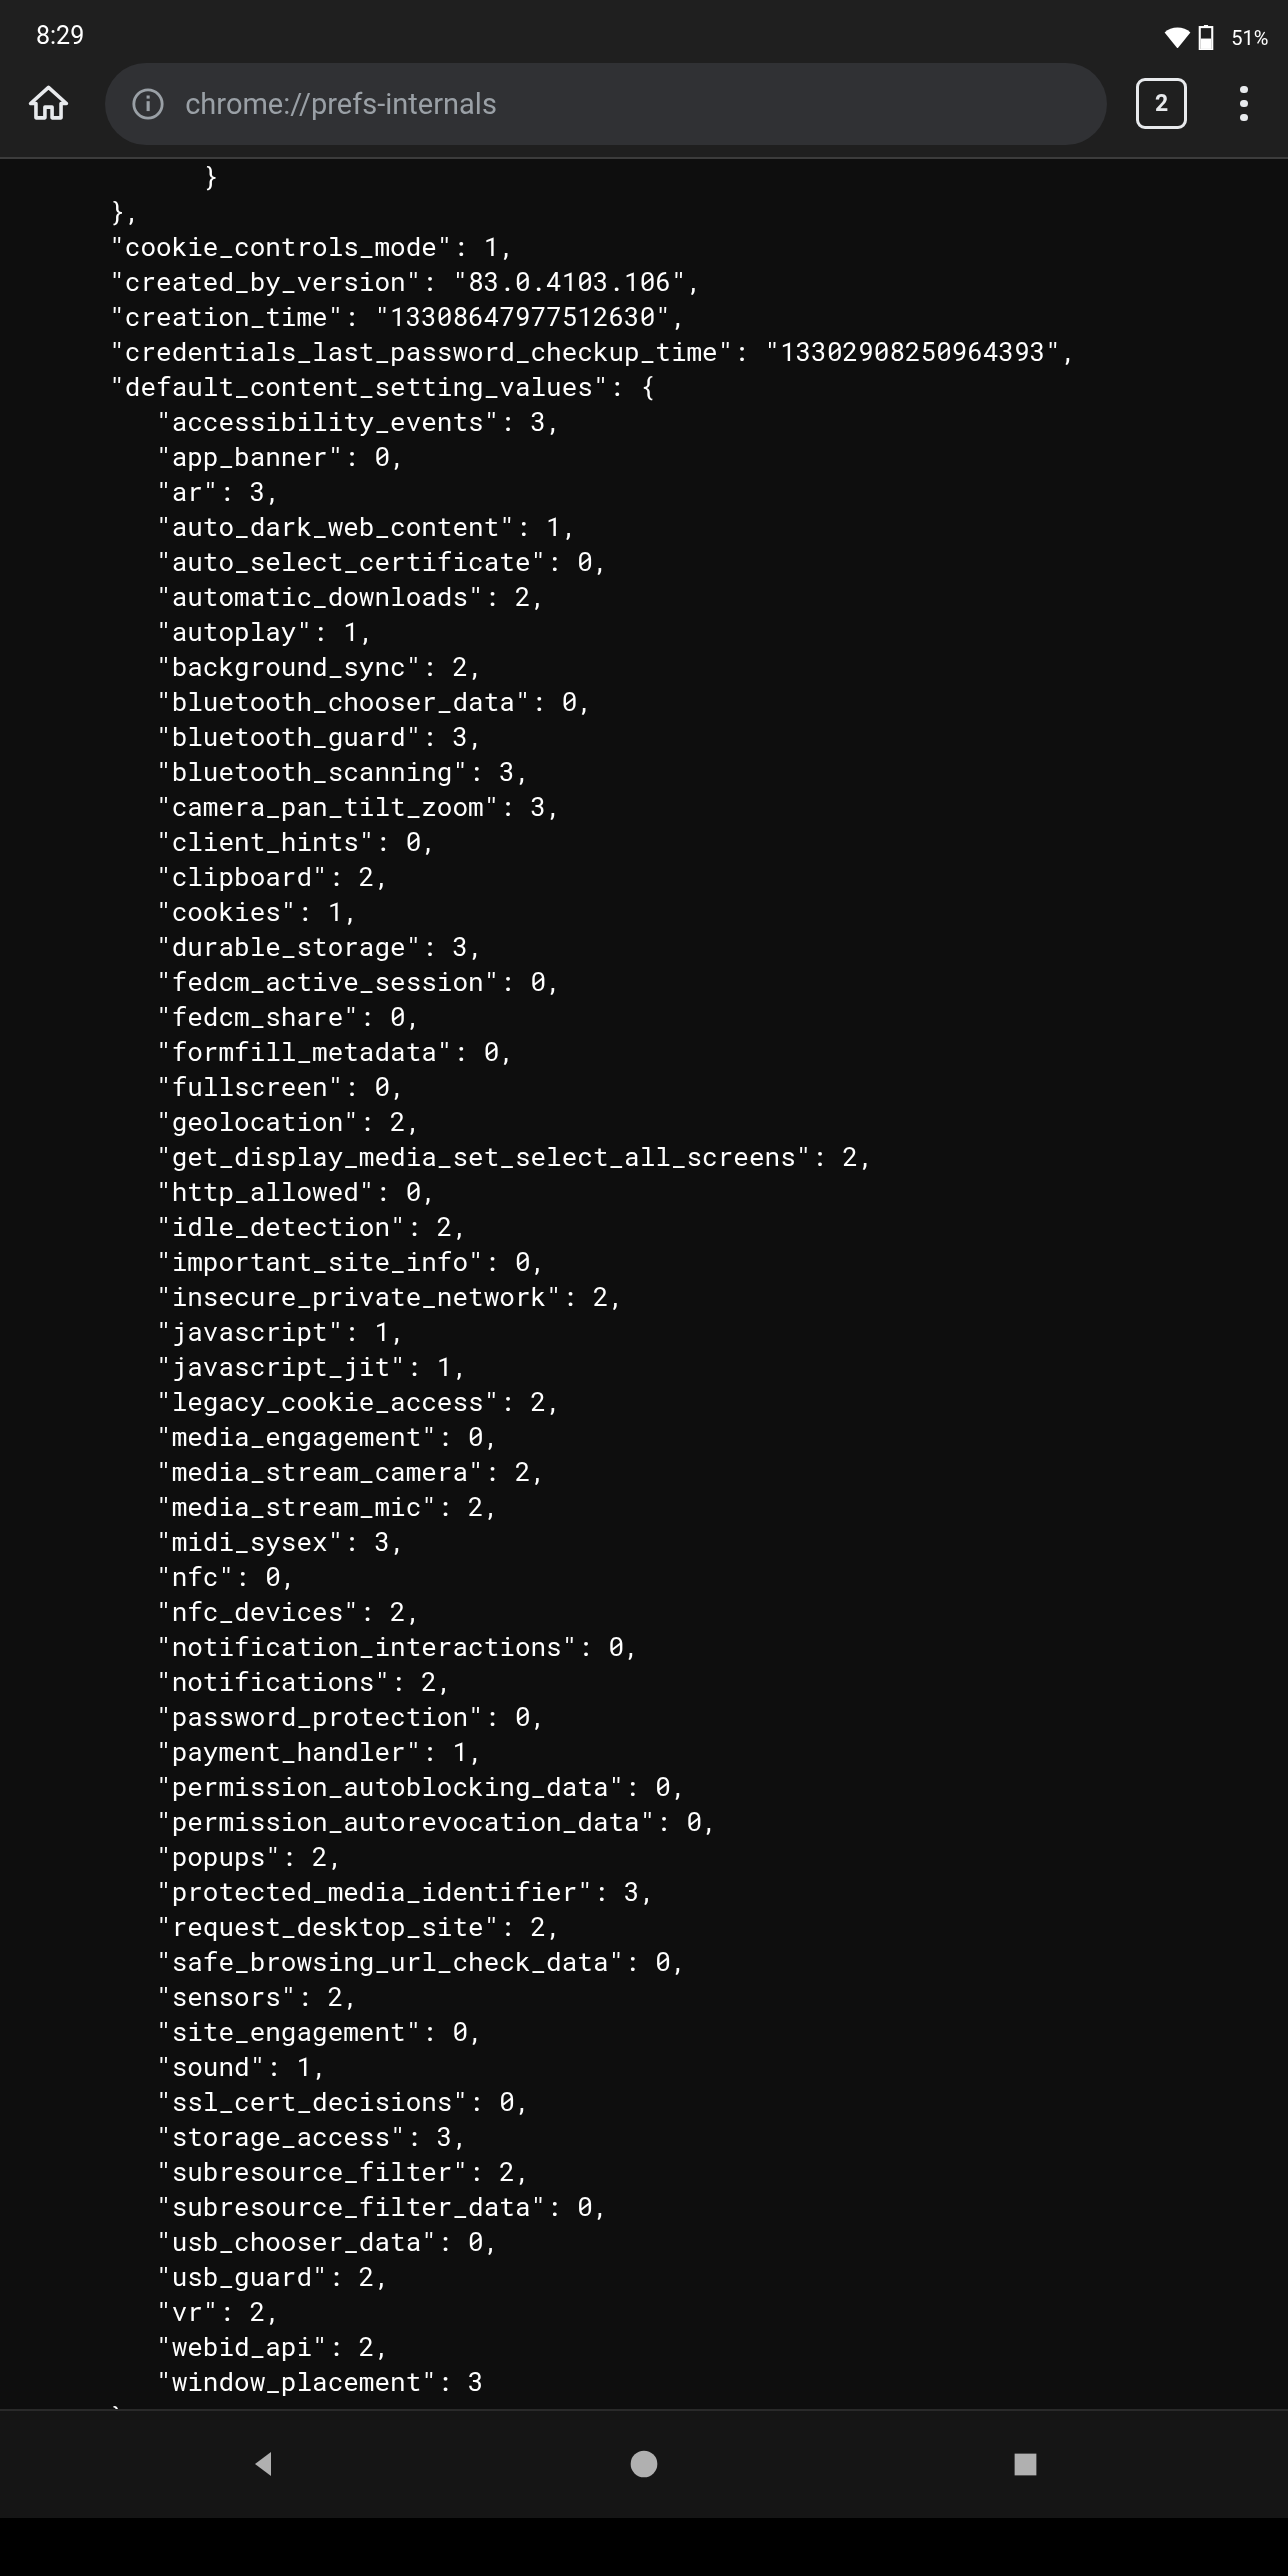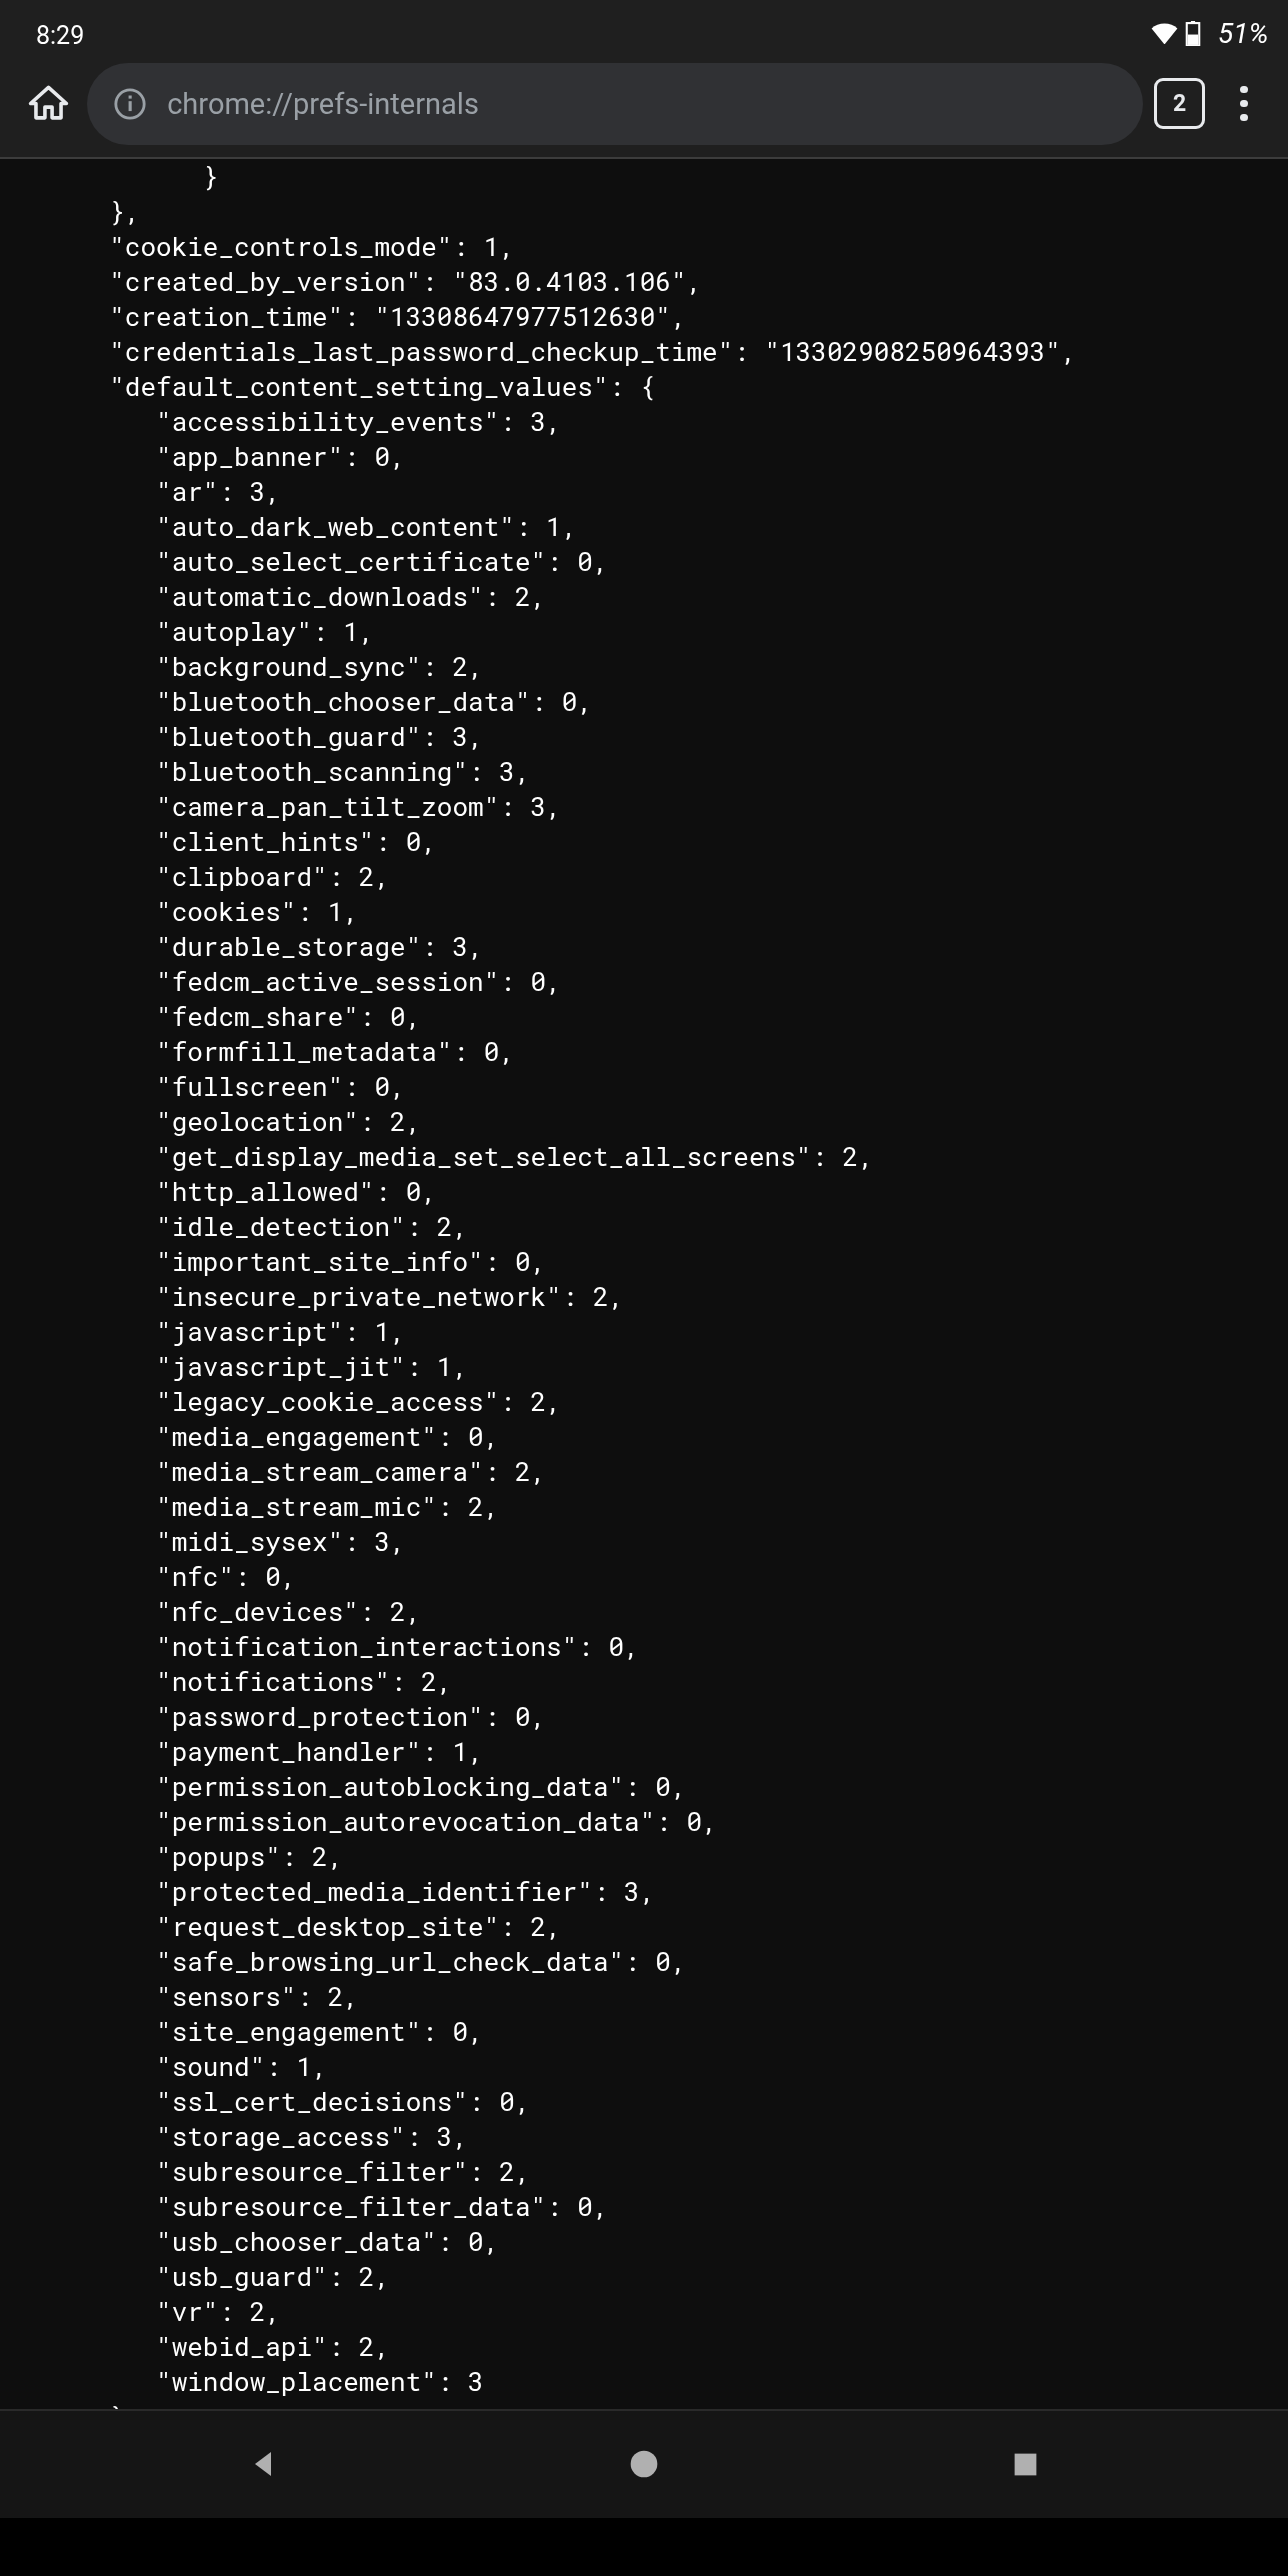--- a/index.html
+++ b/index.html
@@ -24,30 +24,30 @@
     font-size: 25px;
     font-weight: 400;
     color: #fff;
   }
   .status-right {
     display: flex;
     align-items: center;
     gap: 7.2px;
   }
   .wifi-icon svg, .battery-icon svg { display: block; }
-  .battery-pct { font-size: 28px; margin-left: 10px; font-style: italic; }
+  .battery-pct { font-size: 20px; margin-left: 10px; }
 
   
   .toolbar {
     height: 107px;
     background: #1f1f1f;
     display: flex;
     align-items: center;
     padding: 0 25px 0 21.5px;
-    gap: 11px;
+    gap: 29px;
   }
   .home-btn {
     width: 54px;
     height: 54px;
     display: flex;
     align-items: center;
     justify-content: center;
   }
   .omnibox {
     flex: 1;

